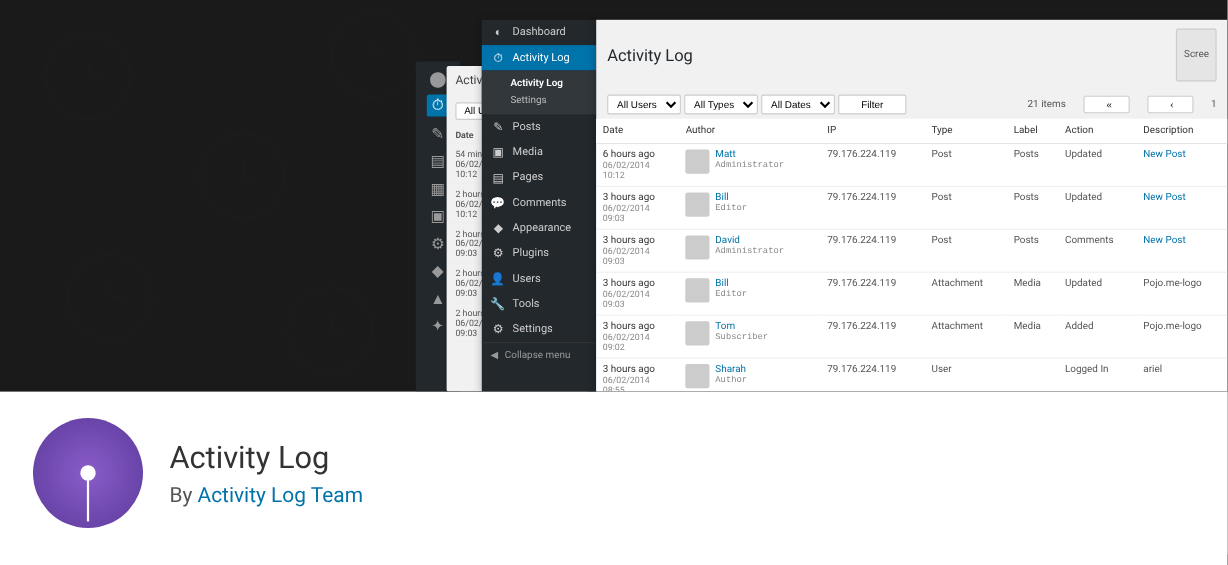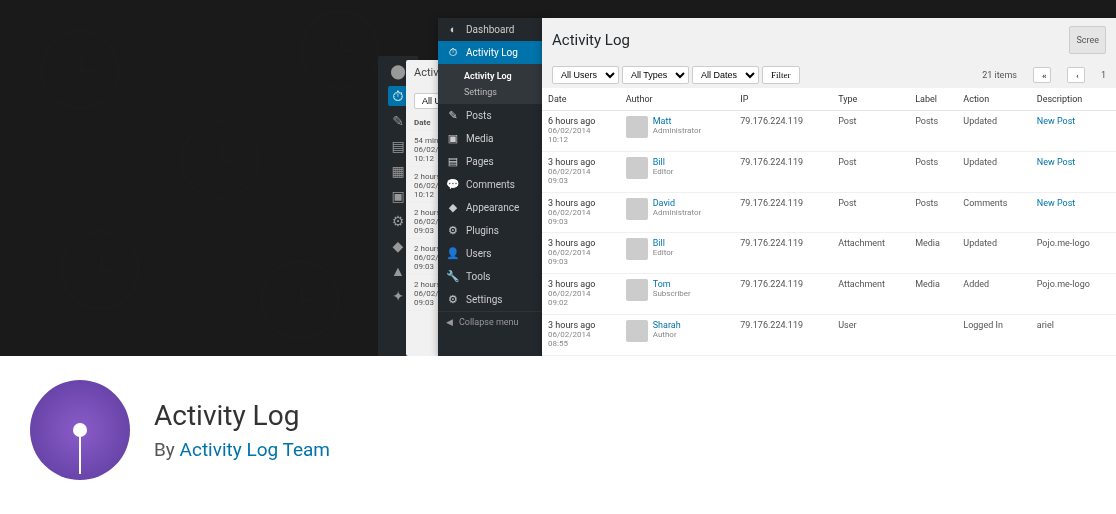--- a/index.html
+++ b/index.html
@@ -28,37 +28,37 @@
   .wp-item .ico { width: 14px; text-align: center; font-size: 11px; }
   .wp-sub { background: #32373c; font-size: 9px; padding: 4px 0; }
   .wp-sub div { padding: 3px 10px 3px 26px; color: #bbb; cursor: pointer; }
   .wp-sub div.active { color: #fff; font-weight: 600; }
   .wp-collapse { border-top: 1px solid #333; padding: 5px 8px; display: flex; align-items: center; gap: 6px; color: #999; font-size: 9px; cursor: pointer; }
 
   
   .panel { position: absolute; left: 542px; top: 18px; width: 574px; height: 338px; background: #f1f1f1; box-shadow: 0 2px 8px rgba(0,0,0,0.3); overflow: hidden; display: flex; flex-direction: column; }
   .panel-head { display: flex; align-items: center; justify-content: space-between; padding: 8px 10px; }
   .panel-head h2 { font-size: 15px; font-weight: 400; color: #23282d; }
-  .scree-btn { background: #e5e5e5; border: 1px solid #ccc; padding: 8px 6px; font-size: 9px; border-radius: 2px; color: #555; cursor: pointer; }
+  .scree-btn { background: #e5e5e5; border: 1px solid #ccc; padding: 18px 6px; font-size: 9px; border-radius: 2px; color: #555; cursor: pointer; }
   .filters { padding: 4px 10px; display: flex; align-items: center; justify-content: space-between; }
   .filters-left { display: flex; gap: 3px; }
   .filters select { font-size: 9px; padding: 2px 4px; border: 1px solid #ccc; border-radius: 2px; background: #fff; }
-  .filters button { font-size: 9px; padding: 2px 8px; border: 1px solid #ccc; border-radius: 2px; background: #fff; cursor: pointer; font-family: Liberation Serif, serif; }
+  .filters button { font-size: 9px; padding: 2px 20px; border: 1px solid #ccc; border-radius: 2px; background: #fff; cursor: pointer; }
   .paging { display: flex; align-items: center; gap: 16px; font-size: 9px; color: #555; }
   .paging button { width: 16px; height: 16px; border: 1px solid #ccc; background: #fff; border-radius: 2px; cursor: pointer; font-size: 9px; }
 
   .tbl { width: 100%; background: #fff; border-collapse: collapse; font-size: 9px; color: #555; flex: 1; }
   .tbl th { text-align: left; padding: 6px 6px; font-weight: 400; color: #333; border-bottom: 1px solid #e5e5e5; background: #fff; }
   .tbl td { padding: 5px 6px; border-bottom: 1px solid #f0f0f0; vertical-align: top; }
   .tbl td .ts1 { color: #333; }
   .tbl td .ts2 { color: #888; font-size: 8px; }
   .author-cell { display: flex; align-items: flex-start; gap: 5px; }
   .avatar-sm { width: 22px; height: 22px; background: #ccc; border-radius: 2px; flex-shrink: 0; }
   .author-name { color: #0073aa; cursor: pointer; }
-  .author-role { font-size: 8px; color: #888; }
+  .author-role { font-size: 8px; color: #888; font-family: Liberation Mono, monospace; }
   .tbl .link { color: #0073aa; cursor: pointer; }
 
   
   .plugin-bar { display: flex; align-items: center; padding: 24px 30px; gap: 24px; background: #fff; }
   .plugin-icon { width: 100px; height: 100px; border-radius: 50%; background: radial-gradient(circle at 50% 50%, #8a5cc9 0%, #5b3a9b 100%); position: relative; flex-shrink: 0; }
   .plugin-icon::before { content: ''; position: absolute; left: 50%; top: 50%; width: 14px; height: 14px; background: #fff; border-radius: 50%; transform: translate(-50%, -50%); }
   .plugin-icon::after { content: ''; position: absolute; left: 50%; top: 50%; width: 2px; height: 44px; background: #fff; transform: translateX(-50%); }
   .plugin-meta { flex: 1; }
   .plugin-title { font-size: 28px; font-weight: 400; color: #333; margin-bottom: 6px; }
   .plugin-byline { font-size: 19px; color: #555; }

